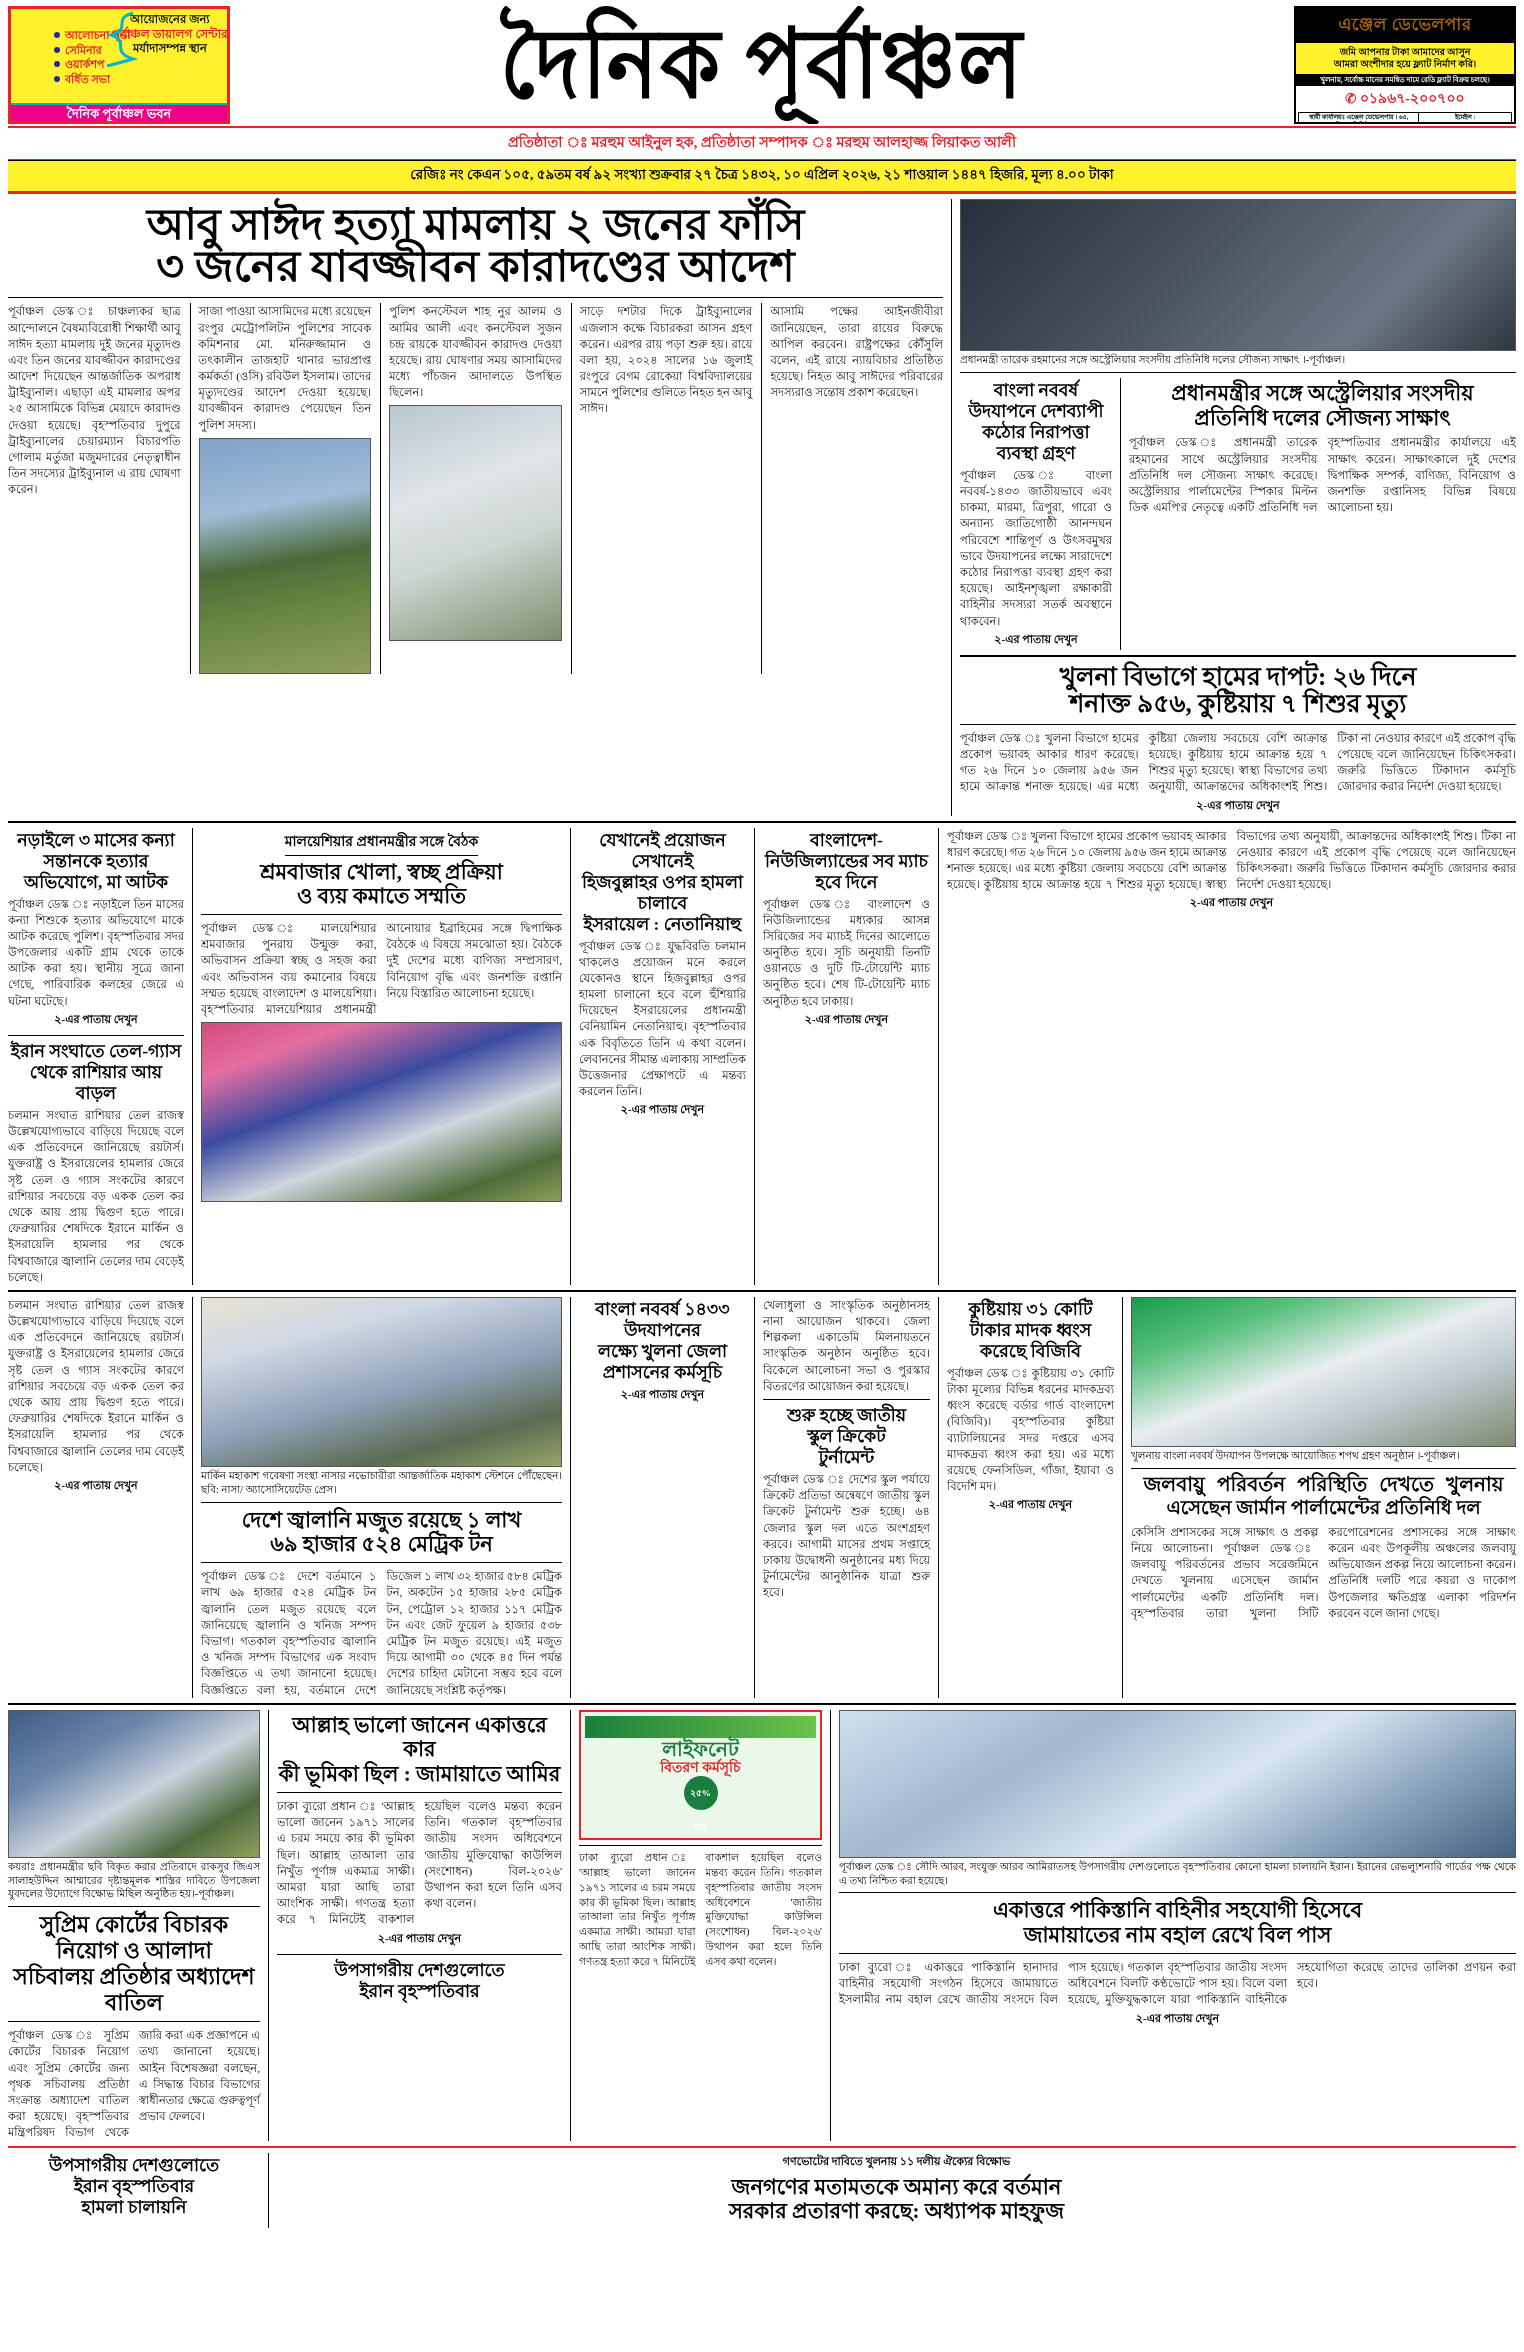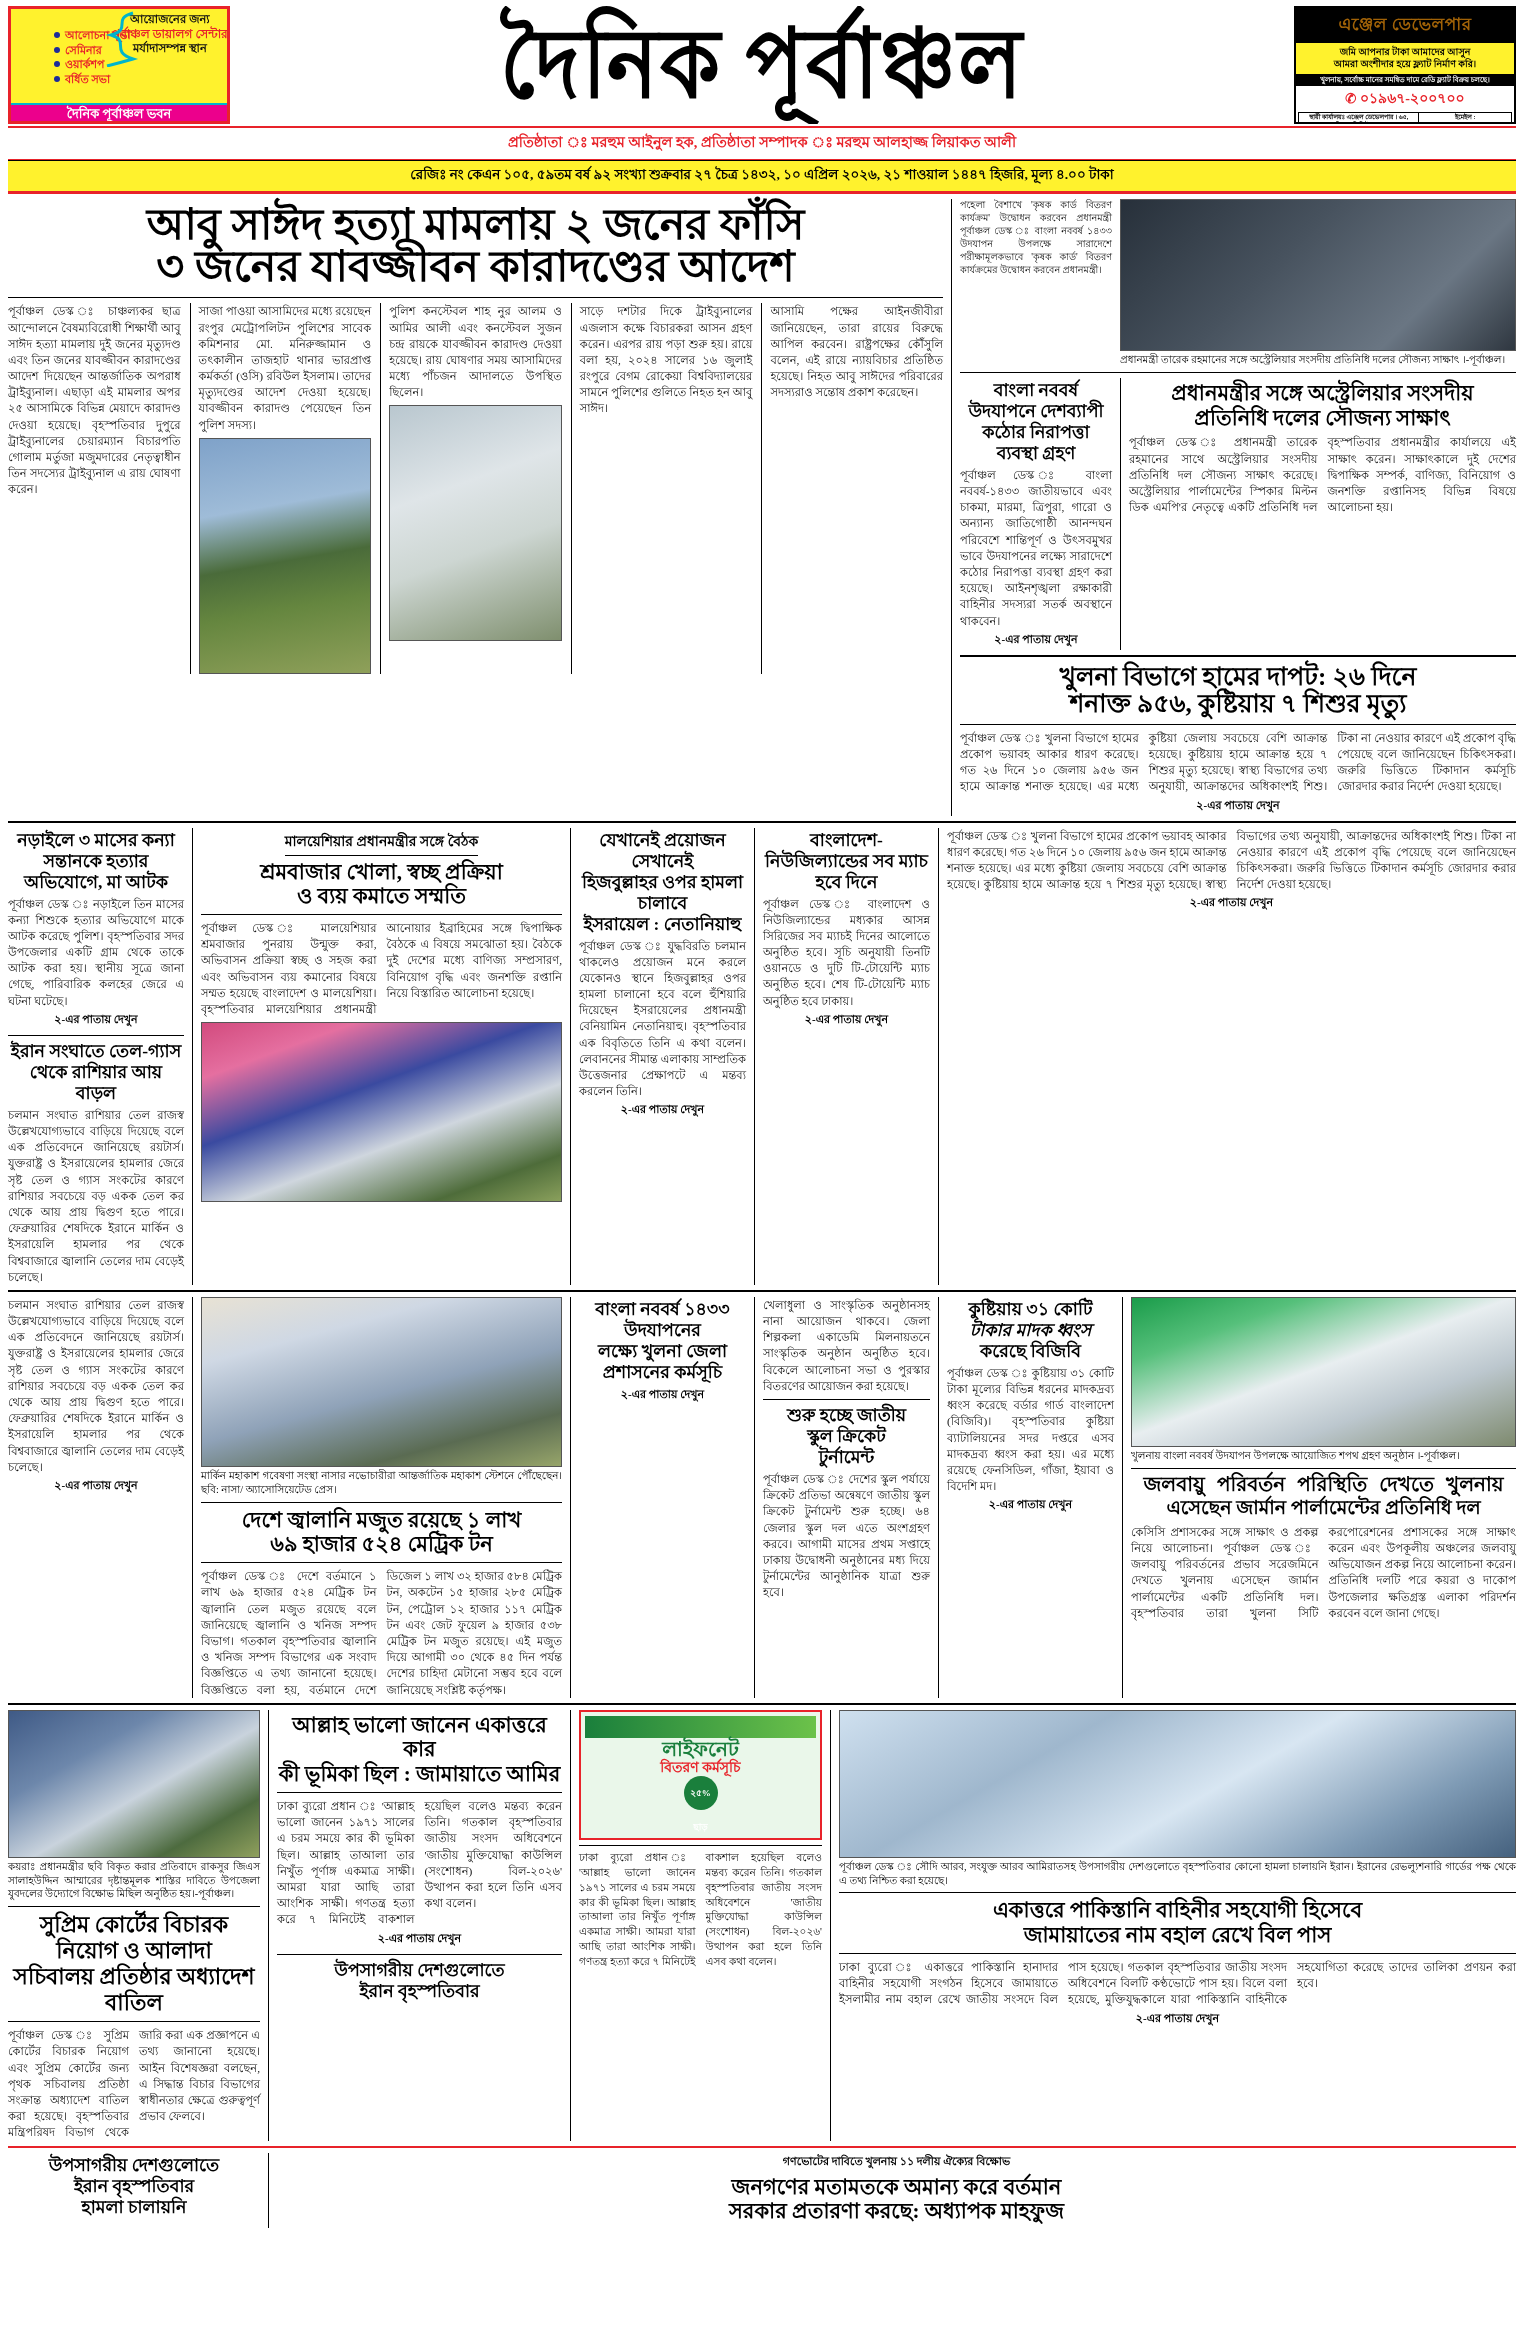--- a/index.html
+++ b/index.html
@@ -274,23 +274,20 @@
             <div class="body-text">সাড়ে দশটার দিকে ট্রাইব্যুনালের এজলাস কক্ষে বিচারকরা আসন গ্রহণ করেন। এরপর রায় পড়া শুরু হয়। রায়ে বলা হয়, ২০২৪ সালের ১৬ জুলাই রংপুরে বেগম রোকেয়া বিশ্ববিদ্যালয়ের সামনে পুলিশের গুলিতে নিহত হন আবু সাঈদ।</div>
           </div>
           <div class="col vr" style="flex:1;padding-left:8px;">
             <div class="body-text">আসামি পক্ষের আইনজীবীরা জানিয়েছেন, তারা রায়ের বিরুদ্ধে আপিল করবেন। রাষ্ট্রপক্ষের কৌঁসুলি বলেন, এই রায়ে ন্যায়বিচার প্রতিষ্ঠিত হয়েছে। নিহত আবু সাঈদের পরিবারের সদস্যরাও সন্তোষ প্রকাশ করেছেন।</div>
           </div>
         </div>
       </div>
 
       <div class="col vr" style="flex:1;padding-left:8px;">
         <div class="row" style="gap:8px;">
-          <div class="col" style="flex:0 0 152px;">
-            <div class="body-text" style="font-size:9.6px;line-height:1.35;">পহেলা বৈশাখে 'কৃষক কার্ড বিতরণ কার্যক্রম' উদ্বোধন করবেন প্রধানমন্ত্রী পূর্বাঞ্চল ডেস্ক ঃ বাংলা নববর্ষ ১৪৩৩ উদযাপন উপলক্ষে সারাদেশে পরীক্ষামূলকভাবে 'কৃষক কার্ড' বিতরণ কার্যক্রমের উদ্বোধন করবেন প্রধানমন্ত্রী।</div>
-          </div>
           <div class="col" style="flex:1;">
             <div class="photo ph-c" style="height:152px;"></div>
             <div class="cap">প্রধানমন্ত্রী তারেক রহমানের সঙ্গে অস্ট্রেলিয়ার সংসদীয় প্রতিনিধি দলের সৌজন্য সাক্ষাৎ ।-পূর্বাঞ্চল।</div>
           </div>
         </div>
 
         <div class="rule-h"></div>
 
         <div class="row" style="gap:8px;">
           <div class="col" style="flex:0 0 152px;">
@@ -388,21 +385,21 @@
         <div class="body-text">খেলাধুলা ও সাংস্কৃতিক অনুষ্ঠানসহ নানা আয়োজন থাকবে। জেলা শিল্পকলা একাডেমি মিলনায়তনে সাংস্কৃতিক অনুষ্ঠান অনুষ্ঠিত হবে। বিকেলে আলোচনা সভা ও পুরস্কার বিতরণের আয়োজন করা হয়েছে।</div>
         <div class="rule-h"></div>
         <h3 class="hl-xs">শুরু হচ্ছে জাতীয়</h3>
         <h3 class="hl-xs" style="margin-top:-3px;">স্কুল ক্রিকেট</h3>
         <h3 class="hl-xs" style="margin-top:-3px;">টুর্নামেন্ট</h3>
         <div class="body-text">পূর্বাঞ্চল ডেস্ক ঃ দেশের স্কুল পর্যায়ে ক্রিকেট প্রতিভা অন্বেষণে জাতীয় স্কুল ক্রিকেট টুর্নামেন্ট শুরু হচ্ছে। ৬৪ জেলার স্কুল দল এতে অংশগ্রহণ করবে। আগামী মাসের প্রথম সপ্তাহে ঢাকায় উদ্বোধনী অনুষ্ঠানের মধ্য দিয়ে টুর্নামেন্টের আনুষ্ঠানিক যাত্রা শুরু হবে।</div>
       </div>
 
       <div class="col vr" style="flex:0 0 176px;padding-left:8px;">
         <h3 class="hl-xs">কুষ্টিয়ায় ৩১ কোটি</h3>
-        <h3 class="hl-xs" style="margin-top:-3px;font-style:italic;">টাকার মাদক ধ্বংস</h3>
+        <h3 class="hl-xs" style="margin-top:-3px;">টাকার মাদক ধ্বংস</h3>
         <h3 class="hl-xs" style="margin-top:-3px;">করেছে বিজিবি</h3>
         <div class="body-text">পূর্বাঞ্চল ডেস্ক ঃ কুষ্টিয়ায় ৩১ কোটি টাকা মূল্যের বিভিন্ন ধরনের মাদকদ্রব্য ধ্বংস করেছে বর্ডার গার্ড বাংলাদেশ (বিজিবি)। বৃহস্পতিবার কুষ্টিয়া ব্যাটালিয়নের সদর দপ্তরে এসব মাদকদ্রব্য ধ্বংস করা হয়। এর মধ্যে রয়েছে ফেনসিডিল, গাঁজা, ইয়াবা ও বিদেশি মদ।</div>
         <div class="jump">২-এর পাতায় দেখুন</div>
       </div>
 
       <div class="col vr" style="flex:1;padding-left:8px;">
         <div class="photo ph-g" style="height:150px;"></div>
         <div class="cap">খুলনায় বাংলা নববর্ষ উদযাপন উপলক্ষে আয়োজিত শপথ গ্রহণ অনুষ্ঠান ।-পূর্বাঞ্চল।</div>
         <div class="rule-h"></div>
         <h2 class="hl-sm" style="font-size:20px;font-family:Liberation Mono, monospace;">জলবায়ু পরিবর্তন পরিস্থিতি দেখতে খুলনায়</h2>

